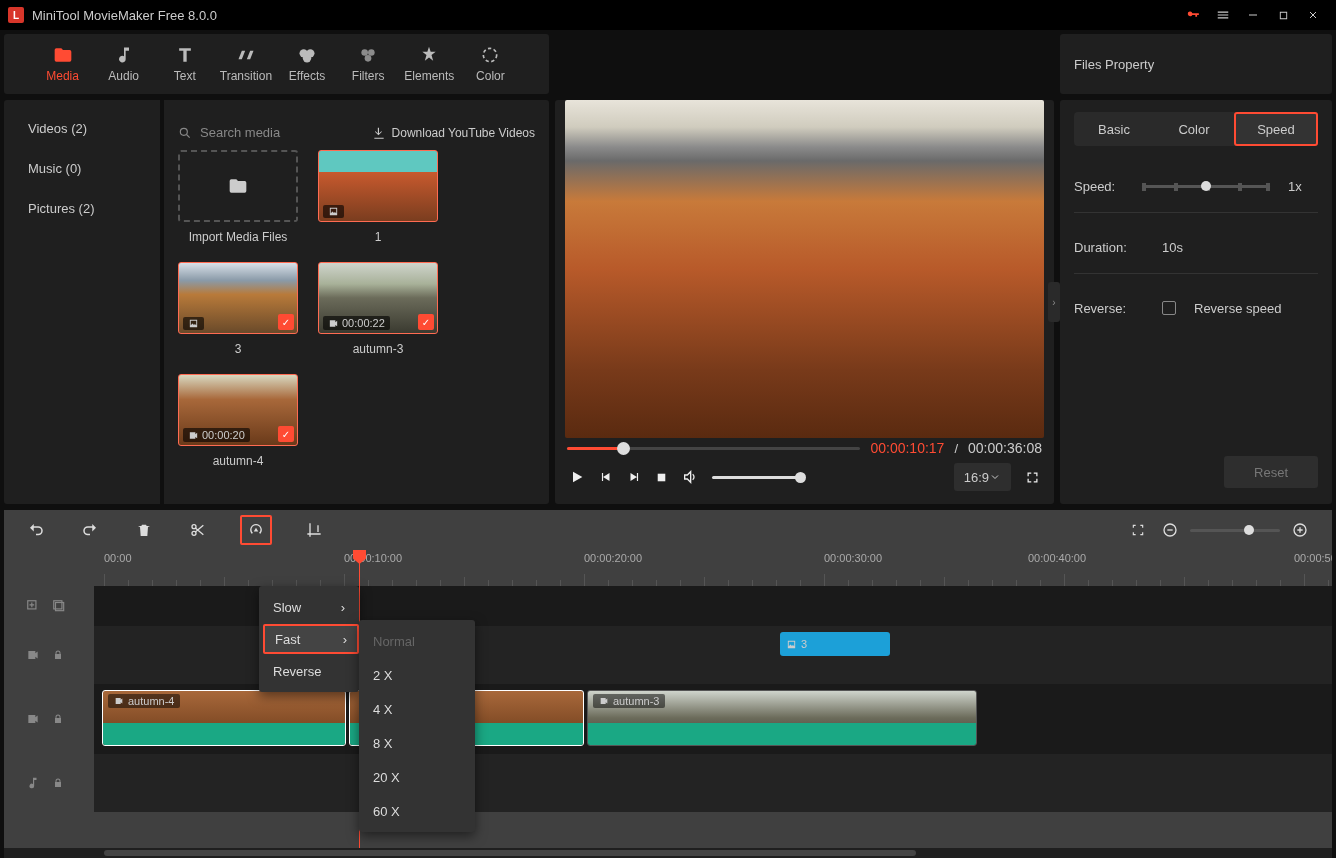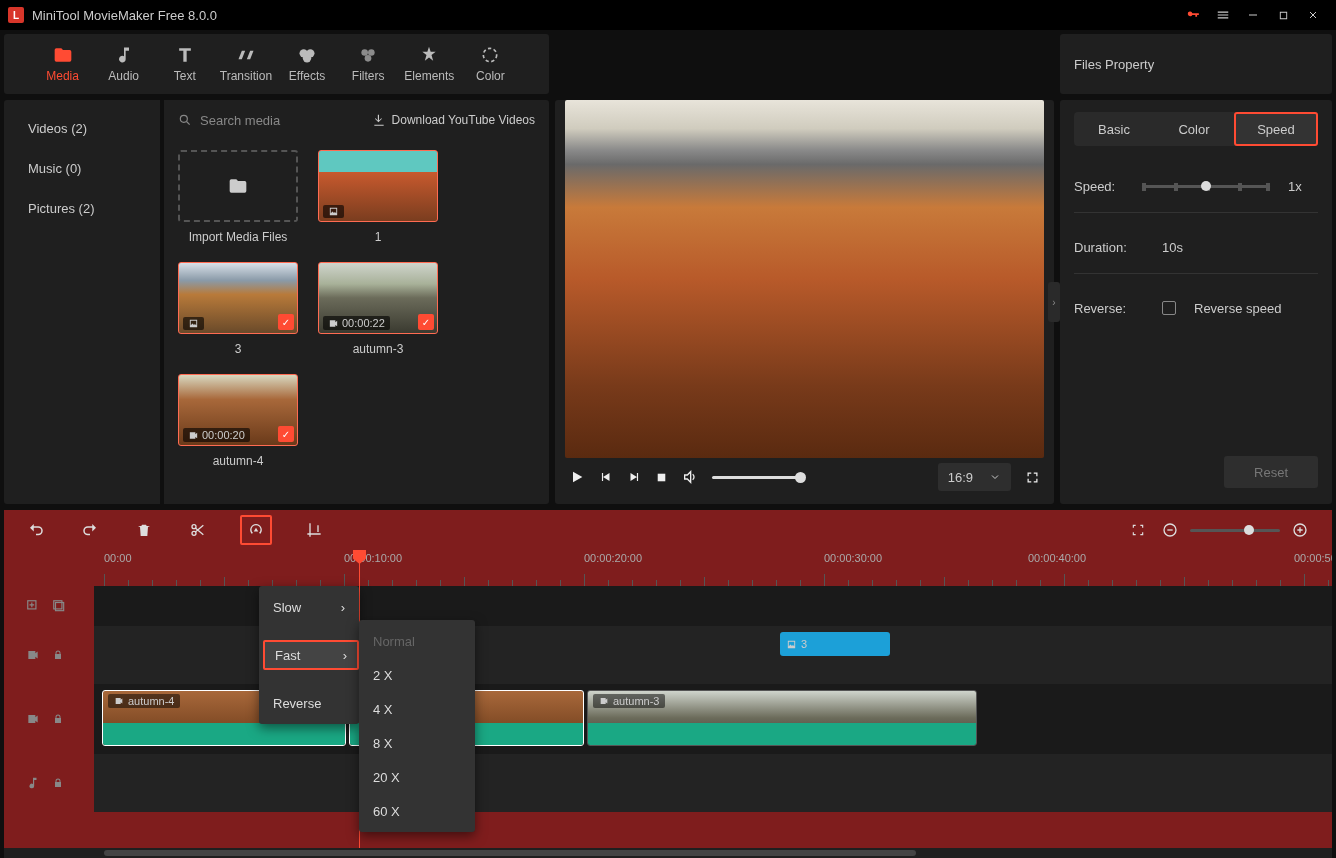--- a/index.html
+++ b/index.html
@@ -26,21 +26,21 @@
 
   
   .prop-head{grid-column:3;grid-row:1;display:flex;align-items:center;padding:0 14px}
 
   
   .library{grid-column:1;grid-row:2;display:flex}
   .lib-side{width:160px;border-right:4px solid #0f0f0f;display:flex;flex-direction:column;padding:8px 0}
   .lib-side-item{height:40px;display:flex;align-items:center;padding-left:24px;color:#ccc;font-size:13px}
   .lib-side-item.active{border-left:3px solid #ff4b33;background:#2a2a2a;padding-left:21px}
   .lib-body{flex:1;display:flex;flex-direction:column}
-  .lib-top{height:40px;display:flex;align-items:center;justify-content:space-between;padding:0 14px}
+  .lib-top{height:40px;display:flex;align-items:flex-end;justify-content:space-between;padding:0 14px}
   .search{display:flex;align-items:center;gap:8px;color:#888}
   .dl-link{display:flex;align-items:center;gap:6px;color:#ccc;font-size:12px}
   .thumbs{flex:1;padding:10px 14px;display:flex;flex-wrap:wrap;gap:18px 20px;align-content:flex-start}
   .thumb-wrap{width:120px;display:flex;flex-direction:column;align-items:center;gap:8px}
   .thumb{width:120px;height:72px;border-radius:3px;border:1px solid #ff6b52;position:relative;overflow:hidden}
   .thumb.import{border:2px dashed #555;display:flex;align-items:center;justify-content:center}
   .thumb-badge{position:absolute;bottom:3px;left:4px;background:rgba(0,0,0,.6);padding:1px 5px;border-radius:2px;font-size:11px;display:flex;align-items:center;gap:3px}
   .thumb-check{position:absolute;bottom:3px;right:3px;width:16px;height:16px;background:#ff4b33;border-radius:2px;display:flex;align-items:center;justify-content:center;color:#fff;font-size:10px}
   .thumb-label{font-size:12px;color:#ccc}
   .autumn1{background:linear-gradient(180deg,#5fc8c0 0%,#5fc8c0 30%,#c85a2e 30%,#7a3d1f 100%)}
@@ -56,38 +56,38 @@
   .progress-track{flex:1;height:3px;background:#444;position:relative;border-radius:2px}
   .progress-fill{position:absolute;left:0;top:0;height:3px;background:#ff4b33;border-radius:2px;width:19%}
   .progress-thumb{position:absolute;top:-5px;width:13px;height:13px;border-radius:50%;background:#ddd;left:calc(19% - 6px)}
   .time-cur{color:#ff4b33;font-size:14px}
   .time-total{color:#ccc;font-size:14px}
   .controls{height:38px;display:flex;align-items:center;padding:0 6px;gap:14px}
   .ctrl-btn{color:#eee;display:flex;align-items:center;justify-content:center}
   .vol-track{width:90px;height:3px;background:#ddd;border-radius:2px;position:relative}
   .vol-thumb{position:absolute;right:-4px;top:-4px;width:11px;height:11px;border-radius:50%;background:#ddd}
   .ctrl-spacer{flex:1}
-  .aspect{background:#2e2e2e;height:28px;padding:0 10px;border-radius:3px;display:flex;align-items:center;gap:16px}
+  .aspect{background:#2e2e2e;height:28px;padding:0 10px;border-radius:3px;display:flex;align-items:center;}
 
   
   .property{grid-column:3;grid-row:2;display:flex;flex-direction:column;padding:12px 14px}
   .prop-tabs{display:flex;background:#2a2a2a;border-radius:4px;height:34px;margin-bottom:20px}
   .prop-tab{flex:1;display:flex;align-items:center;justify-content:center;font-size:13px;border-radius:3px}
   .prop-tab.active{border:2px solid #ff4b33;background:#333}
   .prop-row{display:flex;align-items:center;height:40px;font-size:13px;gap:10px}
   .prop-row .lbl{width:58px}
   .speed-track{flex:1;height:3px;background:#555;border-radius:2px;position:relative;margin-right:8px}
   .speed-track .dot{position:absolute;width:4px;height:8px;background:#555;top:-2px}
   .speed-thumb{position:absolute;width:10px;height:10px;border-radius:50%;background:#ddd;top:-4px;left:calc(50% - 5px)}
   .prop-hr{height:1px;background:#333;margin:6px 0 14px 0}
   .chk{width:14px;height:14px;border:1px solid #888;border-radius:2px;margin-right:8px}
   .reset-btn{margin-top:auto;align-self:flex-end;background:#2e2e2e;color:#777;height:32px;padding:0 30px;border-radius:3px;display:flex;align-items:center;margin-bottom:4px}
 
   
-  .timeline{grid-column:1/4;grid-row:3;display:flex;flex-direction:column;background:#7f1d1d;position:relative}
+  .timeline{grid-column:1/4;grid-row:3;display:flex;flex-direction:column;background:#404040;position:relative}
   .tl-tools{height:40px;display:flex;align-items:center;padding:0 20px;gap:30px}
   .tl-tool{color:#ddd;display:flex;align-items:center;justify-content:center;width:24px;height:24px}
   .tl-tool.boxed{border:2px solid #ff4b33;width:32px;height:30px;border-radius:2px}
   .tl-zoom{margin-left:auto;display:flex;align-items:center;gap:8px}
   .zoom-track{width:90px;height:3px;background:#555;border-radius:2px;position:relative}
   .zoom-thumb{position:absolute;width:10px;height:10px;border-radius:50%;background:#ddd;top:-4px;left:60%}
 
   .tl-body{flex:1;display:flex;position:relative;overflow:hidden}
   .tl-left{width:90px;display:flex;flex-direction:column}
   .tl-lane-head{display:flex;align-items:center;gap:12px;padding-left:22px;color:#888}
@@ -103,21 +103,21 @@
   .clip .audio{position:absolute;bottom:0;left:0;right:0;height:22px;background:#1aa884}
   .clip-img{background:linear-gradient(180deg,#a8683a,#6a3a1a)}
   .clip-sky{position:absolute;top:6px;height:24px;background:#1ca0d8;border-radius:3px;font-size:11px;padding:3px 6px;display:flex;align-items:center;gap:4px}
 
   .playhead{position:absolute;top:0;bottom:0;width:1px;background:#ff4b33}
   .playhead .head{position:absolute;top:0;left:-6px;width:13px;height:14px;background:#ff4b33;clip-path:polygon(0 0,100% 0,100% 60%,50% 100%,0 60%)}
 
   
   .ctx{position:absolute;background:#333;border-radius:3px;box-shadow:0 4px 12px rgba(0,0,0,.5);padding:4px 0;z-index:20}
   .ctx-item{height:34px;display:flex;align-items:center;justify-content:space-between;padding:0 14px;font-size:13px;color:#ddd;min-width:96px}
-  .ctx-item.sel{background:#444;border:2px solid #ff4b33;border-radius:2px;margin:16px 4px;padding:0 10px;height:30px}
+  .ctx-item.sel{background:#444;border:2px solid #ff4b33;border-radius:2px;margin:0 4px;padding:0 10px;height:30px}
   .ctx-item.disabled{color:#666}
 
   .hscroll{height:10px;background:#1f1f1f;display:flex;align-items:center;padding:0 100px}
   .hscroll-thumb{height:6px;background:#444;border-radius:3px;width:72%}
 
   svg{fill:currentColor}
 </style>
 </head>
 <body>
 
@@ -296,20 +296,29 @@
           </div>
           <span class="thumb-label">autumn-4</span>
         </div>
       </div>
     </div>
   </div>
 
   <div class="panel player">
     <div class="video"></div>
     <div class="collapse-handle">›</div>
+    <div class="progress">
+      <div class="progress-track">
+        <div class="progress-fill"></div>
+          <div class="progress-thumb"></div>
+      </div>
+      <span class="time-cur">00:00:10:17</span>
+      <span style="color:#ccc">/</span>
+      <span class="time-total">00:00:36:08</span>
+    </div>
     <div class="controls">
       <div class="ctrl-btn">
           <svg width="16" height="16" viewBox="0 0 24 24">
             <path d="M6 4l14 8-14 8z"></path>
           </svg>
         </div>
       <div class="ctrl-btn">
           <svg width="14" height="14" viewBox="0 0 24 24">
             <path d="M18 5v14L7 12zM5 5h2v14H5z"></path>
           </svg>

